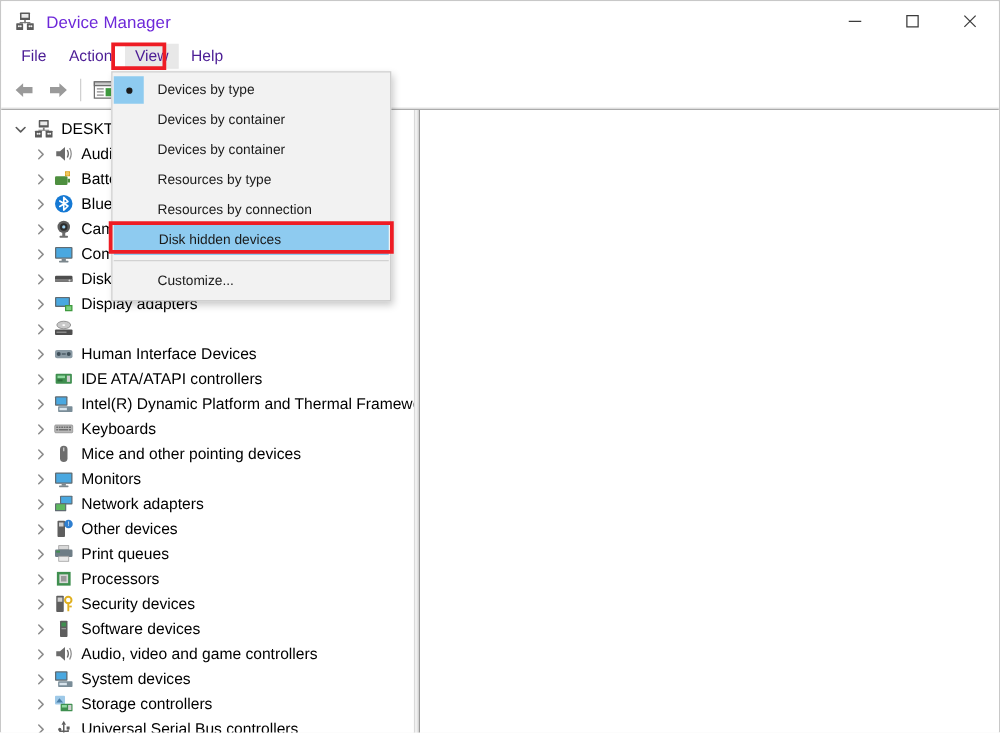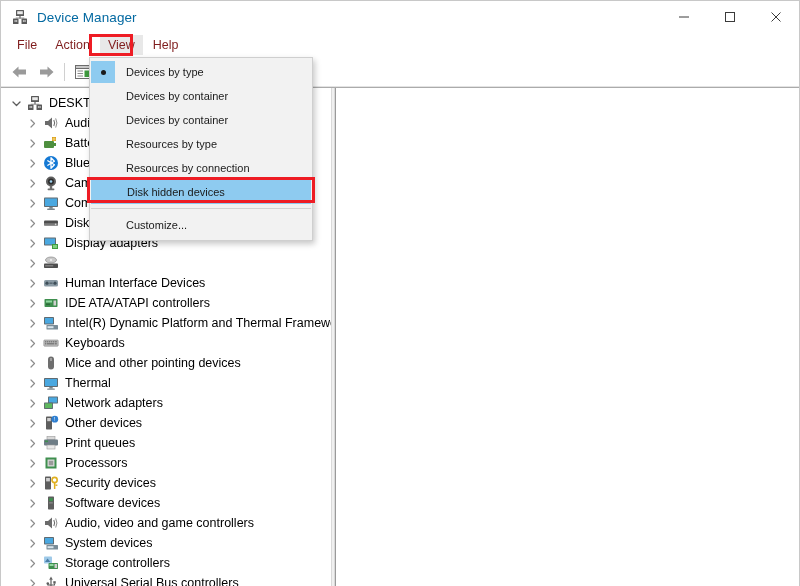--- a/index.html
+++ b/index.html
@@ -34,21 +34,21 @@
   }
   #title-icon {
     width: 16px; height: 16px;
     margin-left: 11px;
     position: relative;
     flex: 0 0 16px;
   }
   #title-text {
     margin-left: 9px;
     font-size: 13.5px;
-    color: #0369a1;
+    color: #6d28d9;
     letter-spacing: 0.1px;
   }
   #winbuttons {
     margin-left: auto;
     display: flex;
     height: 32px;
   }
   .winbtn {
     width: 46px; height: 32px;
     display: flex; align-items: center; justify-content: center;
@@ -64,21 +64,21 @@
     flex: 0 0 24px;
     background: #ffffff;
     display: flex;
     align-items: center;
     padding-left: 8px;
     position: relative;
     z-index: 40;
   }
   .menu-item {
     font-size: 12.5px;
-    color: #7f1d1d;
+    color: #4c1d95;
     padding: 3px 8px;
     margin-right: 2px;
     line-height: 14px;
     position: relative;
     cursor: default;
   }
   .menu-item.open {
     background: #e8e8e8;
   }
   #menu-highlight-box {
@@ -555,21 +555,21 @@
             </svg>
         </span>
         <span class="node-icon">
           <svg width="16" height="16" viewBox="0 0 16 16">
               <rect x="1" y="3" width="14" height="9" rx="0.8" fill="#5f6b72"></rect>
               <rect x="2" y="4" width="12" height="7" fill="#4aa8e0"></rect>
               <rect x="6.3" y="12" width="3.4" height="1.6" fill="#7b868c"></rect>
               <rect x="4.2" y="13.4" width="7.6" height="1.3" rx="0.5" fill="#7b868c"></rect>
             </svg>
         </span>
-        <span class="node-label">Thermal</span>
+        <span class="node-label">Monitors</span>
       </div>
 
       <div class="tree-row child">
         <span class="twisty">
           <svg width="9" height="9" viewBox="0 0 9 9">
               <path d="M3 1 L6.5 4.5 L3 8" fill="none" stroke="#8c8c8c" stroke-width="1.2" stroke-linecap="round" stroke-linejoin="round"></path>
             </svg>
         </span>
         <span class="node-icon">
           <svg width="16" height="16" viewBox="0 0 16 16">

